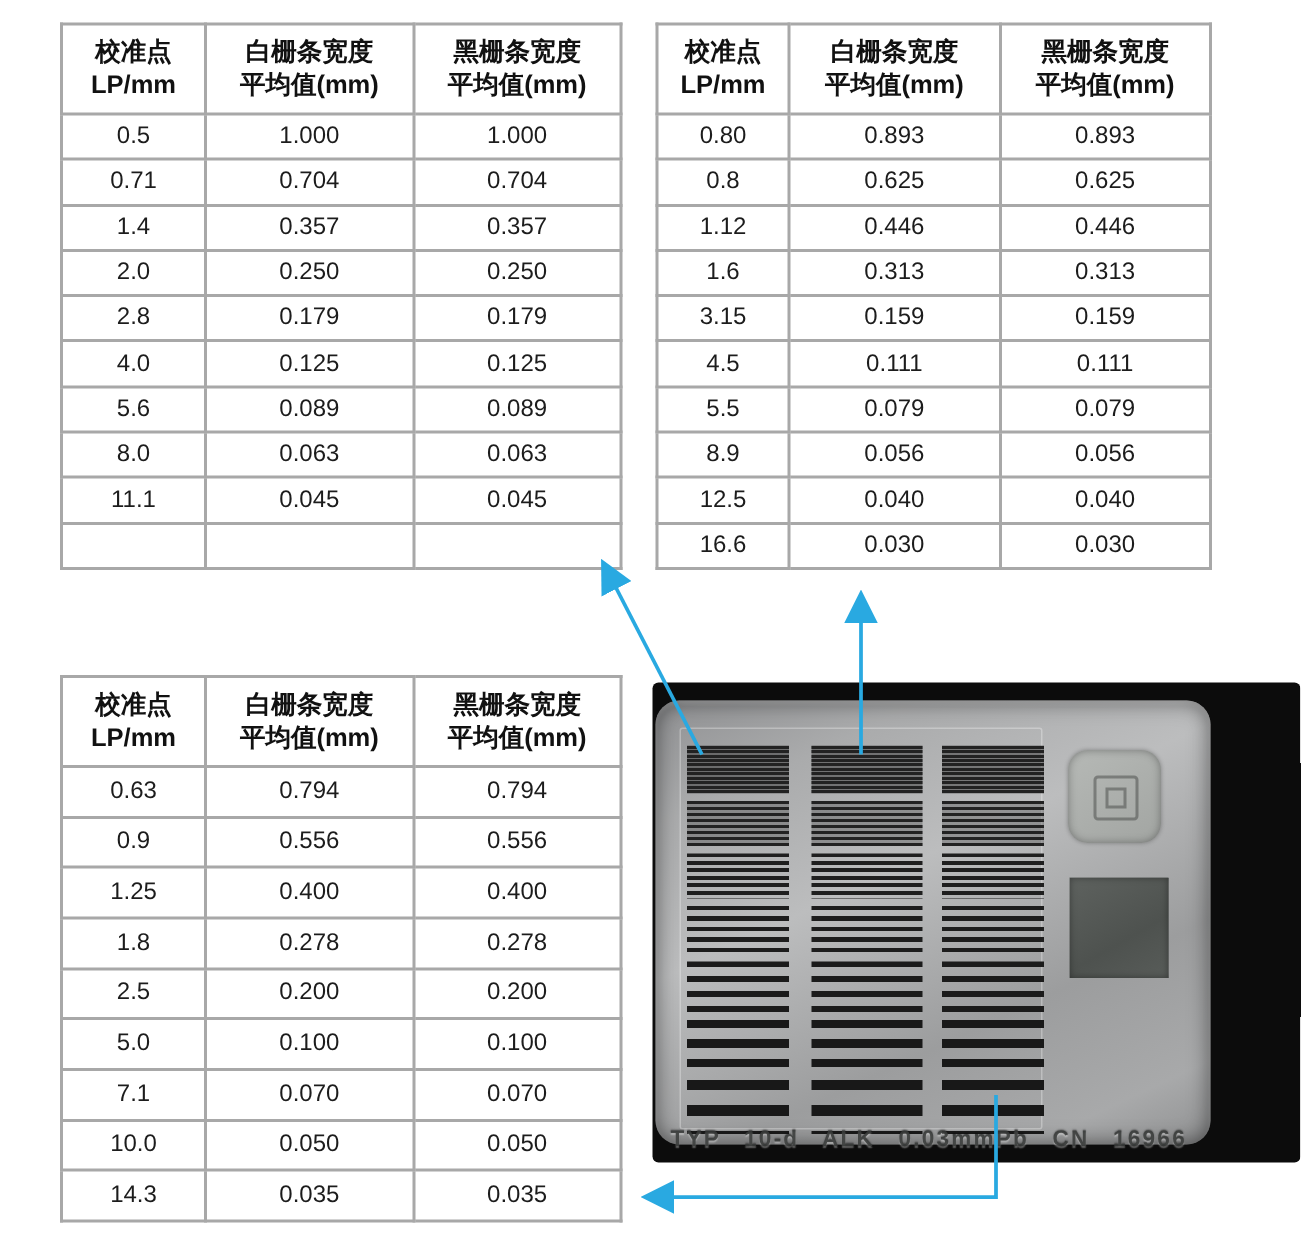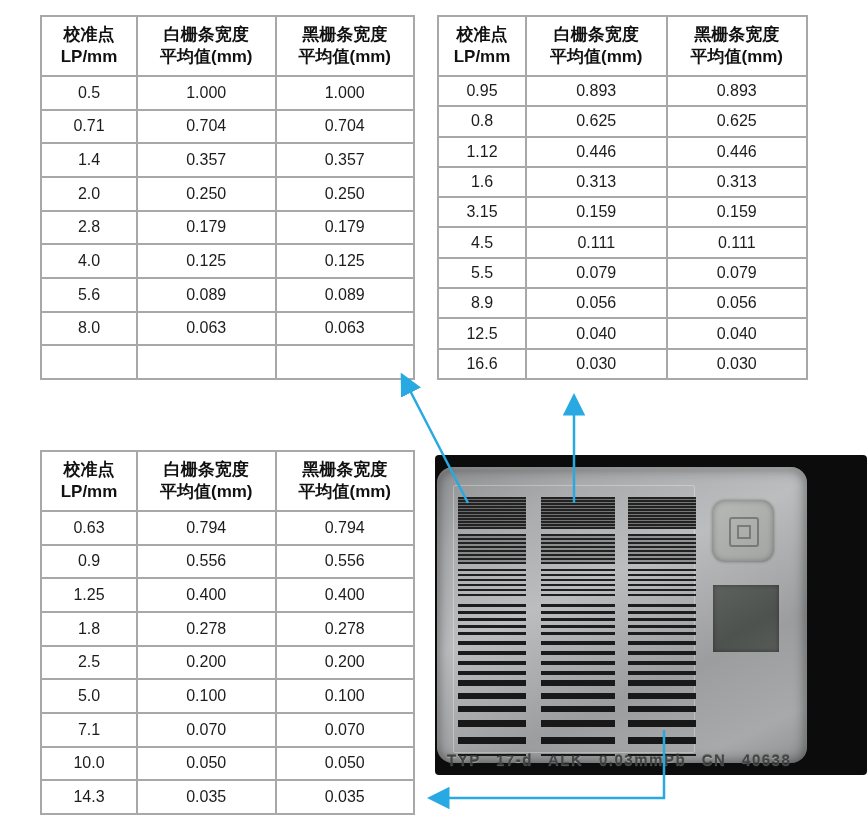--- a/index.html
+++ b/index.html
@@ -136,20 +136,25 @@
             <td>5.6</td>
             <td>0.089</td>
             <td>0.089</td>
           </tr>
           <tr>
             <td>8.0</td>
             <td>0.063</td>
             <td>0.063</td>
           </tr>
           <tr>
+            <td>11.1</td>
+            <td>0.045</td>
+            <td>0.045</td>
+          </tr>
+          <tr>
             <td></td>
             <td></td>
             <td></td>
           </tr>
         </tbody>
       </table>
     </div>
   <div id="table2" class="tbl">
       <table>
         <thead>
@@ -163,21 +168,21 @@
               <div>平均值(mm)</div>
             </th>
             <th>
               <div>黑栅条宽度</div>
               <div>平均值(mm)</div>
             </th>
           </tr>
         </thead>
         <tbody>
           <tr>
-            <td>0.95</td>
+            <td>0.80</td>
             <td>0.893</td>
             <td>0.893</td>
           </tr>
           <tr>
             <td>0.8</td>
             <td>0.625</td>
             <td>0.625</td>
           </tr>
           <tr>
             <td>1.12</td>
@@ -322,21 +327,21 @@
         <div class="seg s7"></div>
       </div>
 
       <div class="emblem">
         <div class="emblem-inner">
           <div class="emblem-inner2"></div>
         </div>
       </div>
       <div class="dark-square"></div>
 
-      <div class="engraving">TYP 17-d ALK 0.03mmPb CN 40638</div>
+      <div class="engraving">TYP 10-d ALK 0.03mmPb CN 16966</div>
     </div>
   </div>
 
   <svg class="overlay" width="867" height="831" viewBox="0 0 867 831">
     <defs>
       <marker id="ah" markerWidth="9" markerHeight="9" refX="7" refY="4.5" orient="auto">
         <path d="M0,0 L9,4.5 L0,9 z" fill="#29a9e1"></path>
       </marker>
     </defs>
     <line x1="468" y1="503" x2="403" y2="377" stroke="#29a9e1" stroke-width="2.5" marker-end="url(#ah)"></line>

